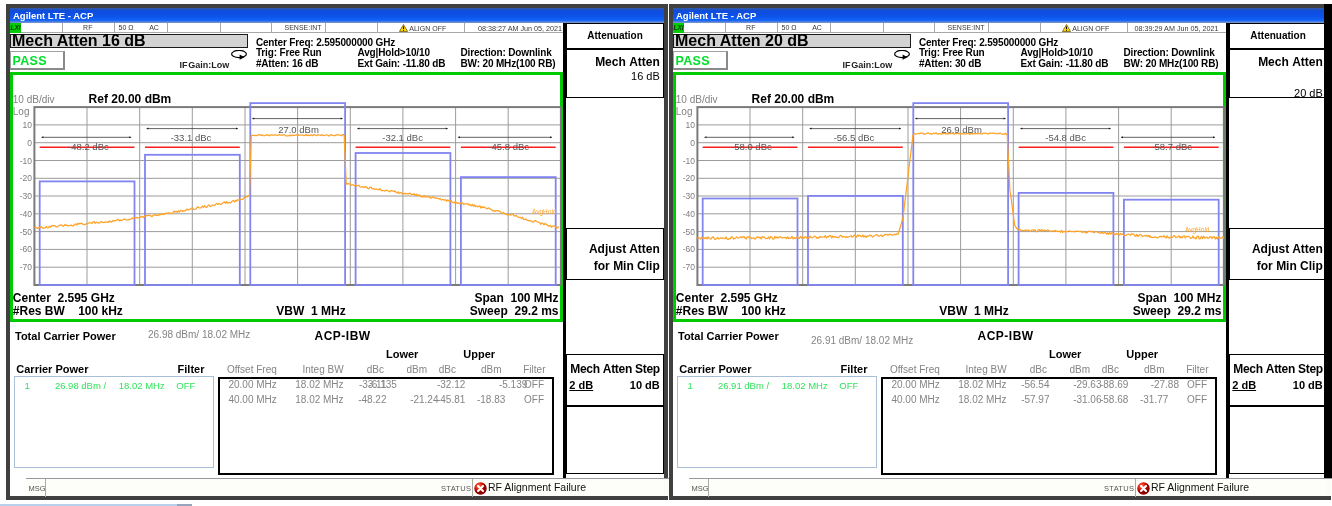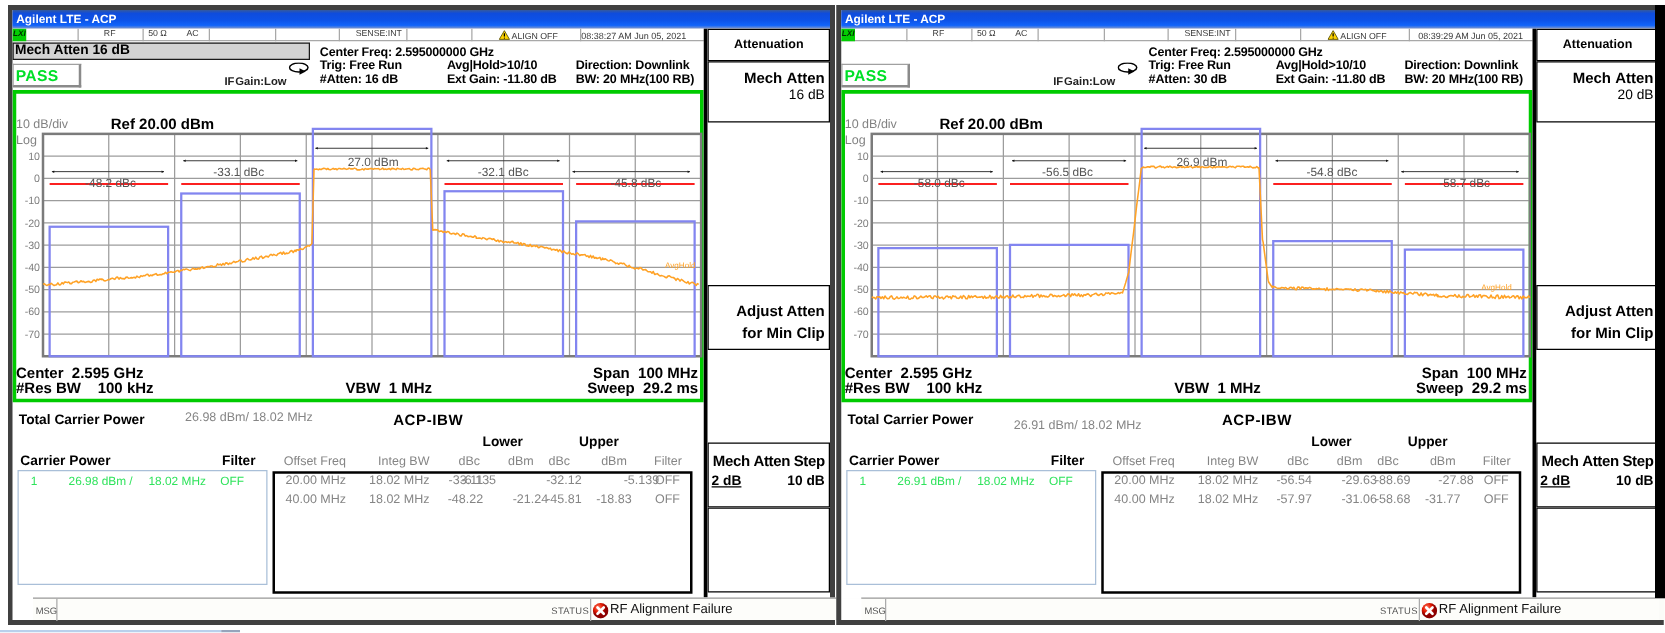--- a/index.html
+++ b/index.html
@@ -2,21 +2,21 @@
 <html><head><meta charset="utf-8"><style>
 *{margin:0;padding:0;box-sizing:border-box}
 html,body{width:1332px;height:506px;background:#fff;font-family:"Liberation Sans",sans-serif;overflow:hidden;position:relative}
 .panel{position:absolute;top:4px;width:662px;height:496px;border:4px solid #404040;background:rgba(255,255,255,0.99);transform:translateZ(0)}
 .tbar{position:absolute;left:0;top:0;width:654px;height:14.5px;background:linear-gradient(180deg,rgba(51,88,157,0.99) 0%,rgba(12,74,220,0.99) 18%,rgba(10,80,232,0.99) 55%,rgba(14,98,250,0.99) 82%,rgba(133,152,200,0.99) 100%)}
 .tbar span{position:absolute;left:3px;top:1.6px;color:#fff;font-size:9.5px;font-weight:bold}
 .sbar{position:absolute;left:0;top:14.5px;width:553px;height:10.7px;background:rgba(255,255,255,0.99);border-bottom:1px solid #a8a8a8}
 .sep{position:absolute;top:0;width:1px;height:10.7px;background:#a8a8a8}
 .st{position:absolute;top:1.2px;font-size:7px;color:#3a3a3a;white-space:nowrap}
 .lxi{position:absolute;left:0;top:0;width:11px;height:10px;background:rgba(0,205,0,0.99);color:#003000;font-size:6.5px;font-weight:bold;text-align:center;line-height:10px}
-.bigtitle{position:absolute;left:0;top:25.9px;width:238px;height:13.9px;background:rgba(210,210,210,0.99);border:1.5px solid #1a1a1a;font-size:11px;font-weight:bold;color:#000;line-height:11.5px;padding-left:1px;white-space:nowrap}
+.bigtitle{position:absolute;left:0;top:25.9px;width:238px;height:13.9px;background:rgba(210,210,210,0.99);border:1.5px solid #1a1a1a;font-size:16px;font-weight:bold;color:#000;line-height:11.5px;padding-left:1px;white-space:nowrap}
 .pass{position:absolute;left:0px;top:43.4px;width:54.5px;height:18.4px;background:rgba(255,255,255,0.99);border:1px solid #a0a0a0;border-right:2.5px solid #8a8a8a;border-bottom:2.5px solid #8a8a8a;color:#00e028;font-size:12.5px;font-weight:bold;line-height:15px;padding:1.5px 0 0 1.5px;letter-spacing:0.3px}
 .t{position:absolute;white-space:nowrap}
 .b11{font-size:10px;font-weight:bold;color:#000;letter-spacing:-0.15px}
 .b{font-size:11px;font-weight:bold;color:#000}
 .g10{font-size:10px;color:#858585}
 .grn{font-size:9.5px;color:#2fe35c}
 .box1{position:absolute;left:3.9px;top:367.6px;width:200px;height:92.8px;border:1px solid #a9bfd8}
 .box2{position:absolute;left:207.7px;top:368.9px;width:336px;height:98.6px;border:2px solid #000}
 .msep{position:absolute;left:553px;top:14.5px;width:2.5px;height:455.3px;background:#000}
 .mbox{position:absolute;left:556.3px;width:97.5px;border:1.5px solid #000;background:rgba(255,255,255,0.99)}
@@ -42,21 +42,21 @@
       <div class="lxi"><i>LXI</i></div>
       <div class="st" style="left:51.5px;width:52.5px;text-align:center">RF</div>
       <div class="st" style="left:104px;width:24px;text-align:center">50 Ω</div>
       <div class="st" style="left:132px;width:24px;text-align:center">AC</div>
       <div class="st" style="left:266px;width:54px;text-align:center">SENSE:INT</div>
       <div class="st" style="left:372px;width:81px;text-align:center"><svg width="9" height="8" style="vertical-align:-1px">
           <path d="M4.5 0.5 L8.6 7.5 L0.4 7.5 Z" fill="#ffd400" stroke="#5a5000" stroke-width="0.7"></path>
           <line x1="4.5" y1="2.5" x2="4.5" y2="5.2" stroke="#000" stroke-width="1"></line>
           <circle cx="4.5" cy="6.4" r="0.5" fill="#000"></circle>
         </svg> ALIGN OFF</div>
-      <div class="st" style="left:455px;width:97px;text-align:left;font-size:7.2px">08:38:27 AM Jun 05, 2021</div>
+      <div class="st" style="left:455px;width:97px;text-align:right;font-size:7.2px">08:38:27 AM Jun 05, 2021</div>
     </div>
     <div class="bigtitle">Mech Atten 16 dB</div>
     <div class="pass">PASS</div>
     <div class="t b11" style="left:245.9px;top:28.6px">Center Freq: 2.595000000 GHz</div>
     <div class="t b11" style="left:245.9px;top:39.2px">Trig: Free Run</div>
     <div class="t b11" style="left:347.5px;top:39.2px">Avg|Hold&gt;10/10</div>
     <div class="t b11" style="left:450.5px;top:39.2px">Direction: Downlink</div>
     <div class="t b11" style="left:245.9px;top:49.8px">#Atten: 16 dB</div>
     <div class="t b11" style="left:347.5px;top:49.8px">Ext Gain: -11.80 dB</div>
     <div class="t b11" style="left:450.5px;top:49.8px">BW: 20 MHz(100 RB)</div>
@@ -223,20 +223,21 @@
       <div class="st" style="left:104px;width:24px;text-align:center">50 Ω</div>
       <div class="st" style="left:132px;width:24px;text-align:center">AC</div>
       <div class="st" style="left:266px;width:54px;text-align:center">SENSE:INT</div>
       <div class="st" style="left:372px;width:81px;text-align:center"><svg width="9" height="8" style="vertical-align:-1px">
           <path d="M4.5 0.5 L8.6 7.5 L0.4 7.5 Z" fill="#ffd400" stroke="#5a5000" stroke-width="0.7"></path>
           <line x1="4.5" y1="2.5" x2="4.5" y2="5.2" stroke="#000" stroke-width="1"></line>
           <circle cx="4.5" cy="6.4" r="0.5" fill="#000"></circle>
         </svg> ALIGN OFF</div>
       <div class="st" style="left:455px;width:97px;text-align:center;font-size:7.2px">08:39:29 AM Jun 05, 2021</div>
     </div>
+    <div class="bigtitle">Mech Atten 20 dB</div>
     <div class="pass">PASS</div>
     <div class="t b11" style="left:245.9px;top:28.6px">Center Freq: 2.595000000 GHz</div>
     <div class="t b11" style="left:245.9px;top:39.2px">Trig: Free Run</div>
     <div class="t b11" style="left:347.5px;top:39.2px">Avg|Hold&gt;10/10</div>
     <div class="t b11" style="left:450.5px;top:39.2px">Direction: Downlink</div>
     <div class="t b11" style="left:245.9px;top:49.8px">#Atten: 30 dB</div>
     <div class="t b11" style="left:347.5px;top:49.8px">Ext Gain: -11.80 dB</div>
     <div class="t b11" style="left:450.5px;top:49.8px">BW: 20 MHz(100 RB)</div>
     <div class="t" style="left:169.5px;top:52px;font-size:9px;font-weight:bold;color:#222">IF Gain:Low</div>
     <svg width="20" height="18" style="position:absolute;left:221px;top:42px">
@@ -346,21 +347,21 @@
     <div class="t grn" style="left:108.8px;top:371.5px">18.02 MHz</div>
     <div class="t grn" style="left:166.3px;top:371.5px">OFF</div>
     <div class="box1"></div>
     <div class="box2"></div>
     <div class="msep"></div>
     <div class="mbox" style="top:14.5px;height:26.2px">
       <div style="text-align:center;font-weight:bold;font-size:10px;margin-top:6px">Attenuation</div>
     </div>
     <div class="mbox" style="top:40.7px;height:49.8px">
       <div style="text-align:right;font-weight:bold;font-size:12px;margin:5px 3px 0 0">Mech&nbsp;Atten</div>
-      <div style="text-align:right;font-size:11px;margin:1px 3px 0 0">20 dB</div>
+      <div style="text-align:right;font-size:11px;margin:18px 3px 0 0">20 dB</div>
     </div>
     <div class="mbox" style="top:220.4px;height:51.6px">
       <div style="text-align:right;font-weight:bold;font-size:12px;margin:13px 3px 0 0">Adjust Atten</div>
       <div style="text-align:right;font-weight:bold;font-size:12px;margin:3px 3px 0 0">for Min Clip</div>
     </div>
     <div class="mbox" style="top:346.4px;height:51.6px">
       <div style="text-align:center;font-weight:bold;font-size:12px;margin-top:7px;letter-spacing:-0.3px">Mech&nbsp;Atten&nbsp;Step</div>
       <div style="font-size:11px;font-weight:bold;margin-top:3px"><span style="text-decoration:underline;margin-left:2px">2 dB</span><span style="float:right;margin-right:3px">10 dB</span></div>
     </div>
     <div class="mbox" style="top:398px;height:68px"></div>

